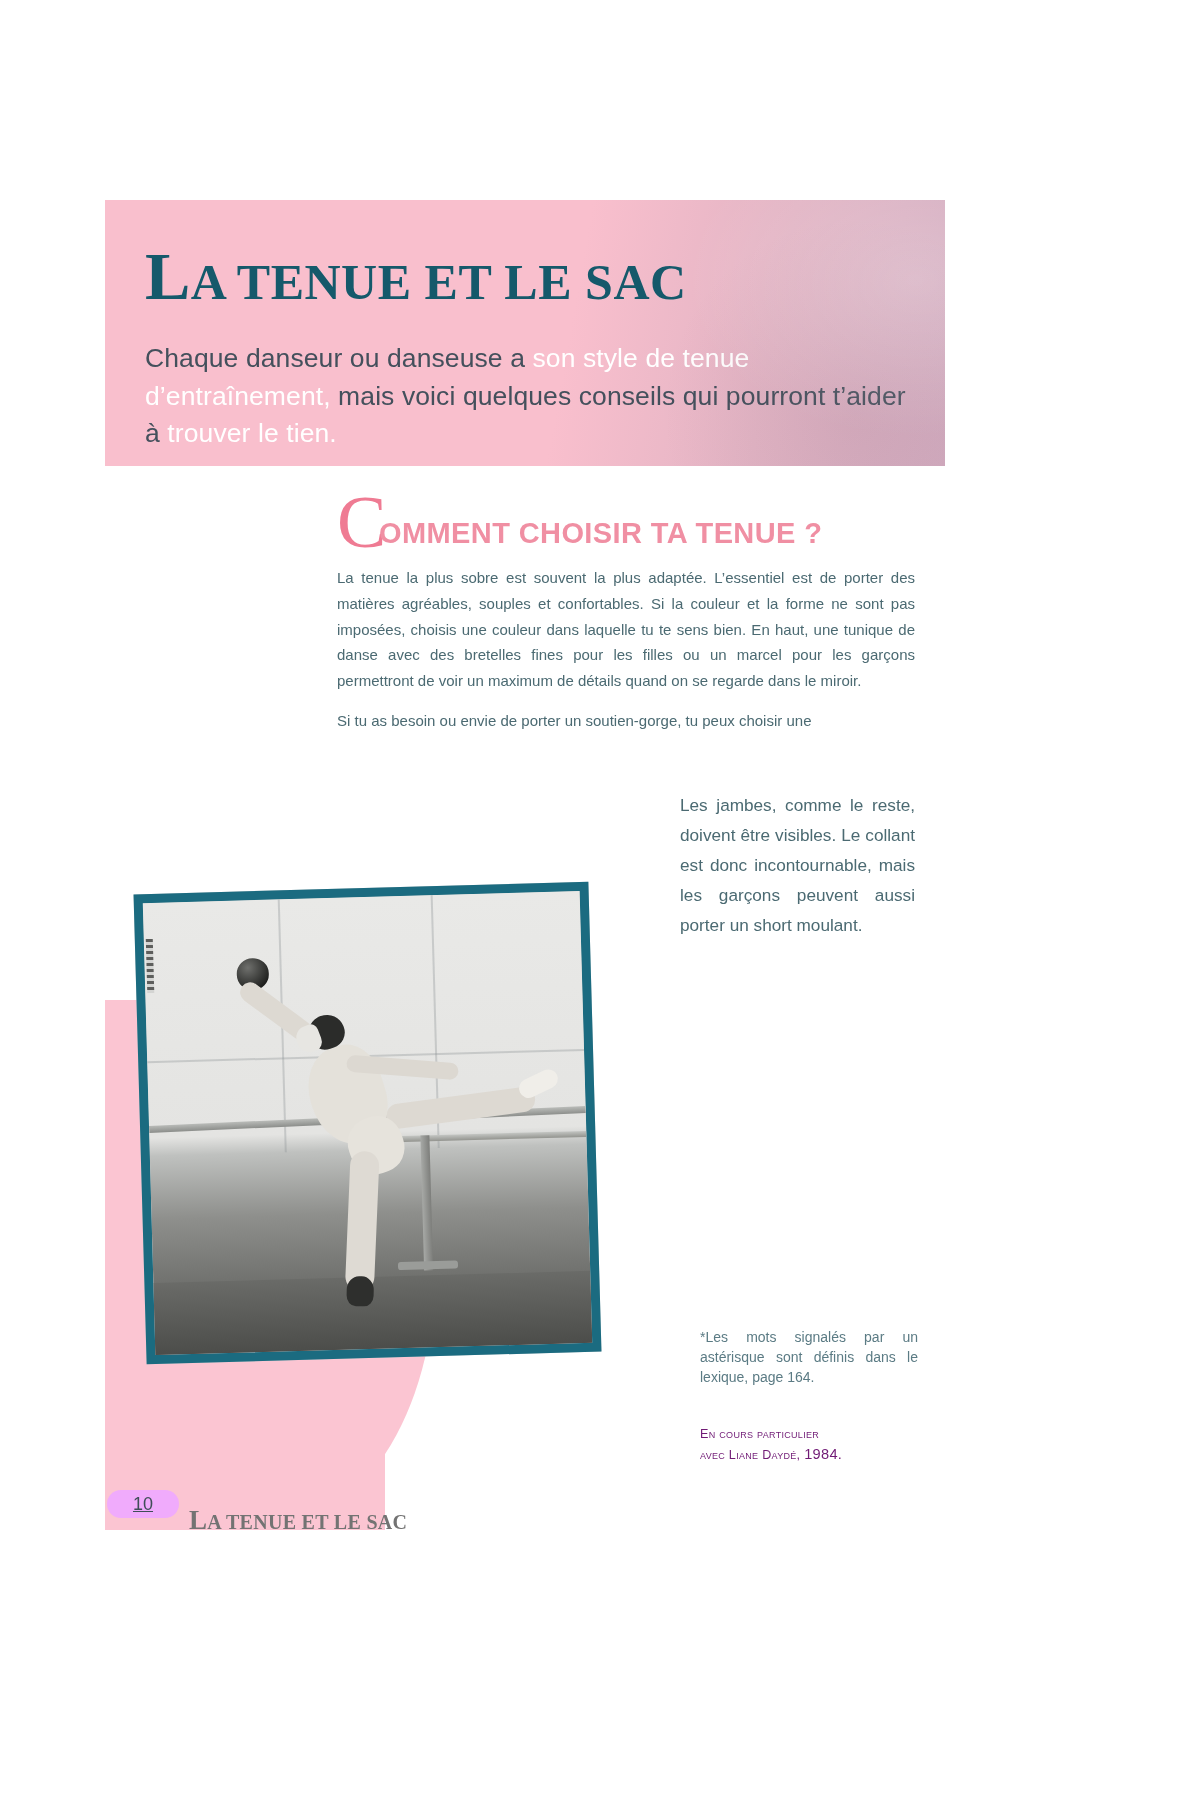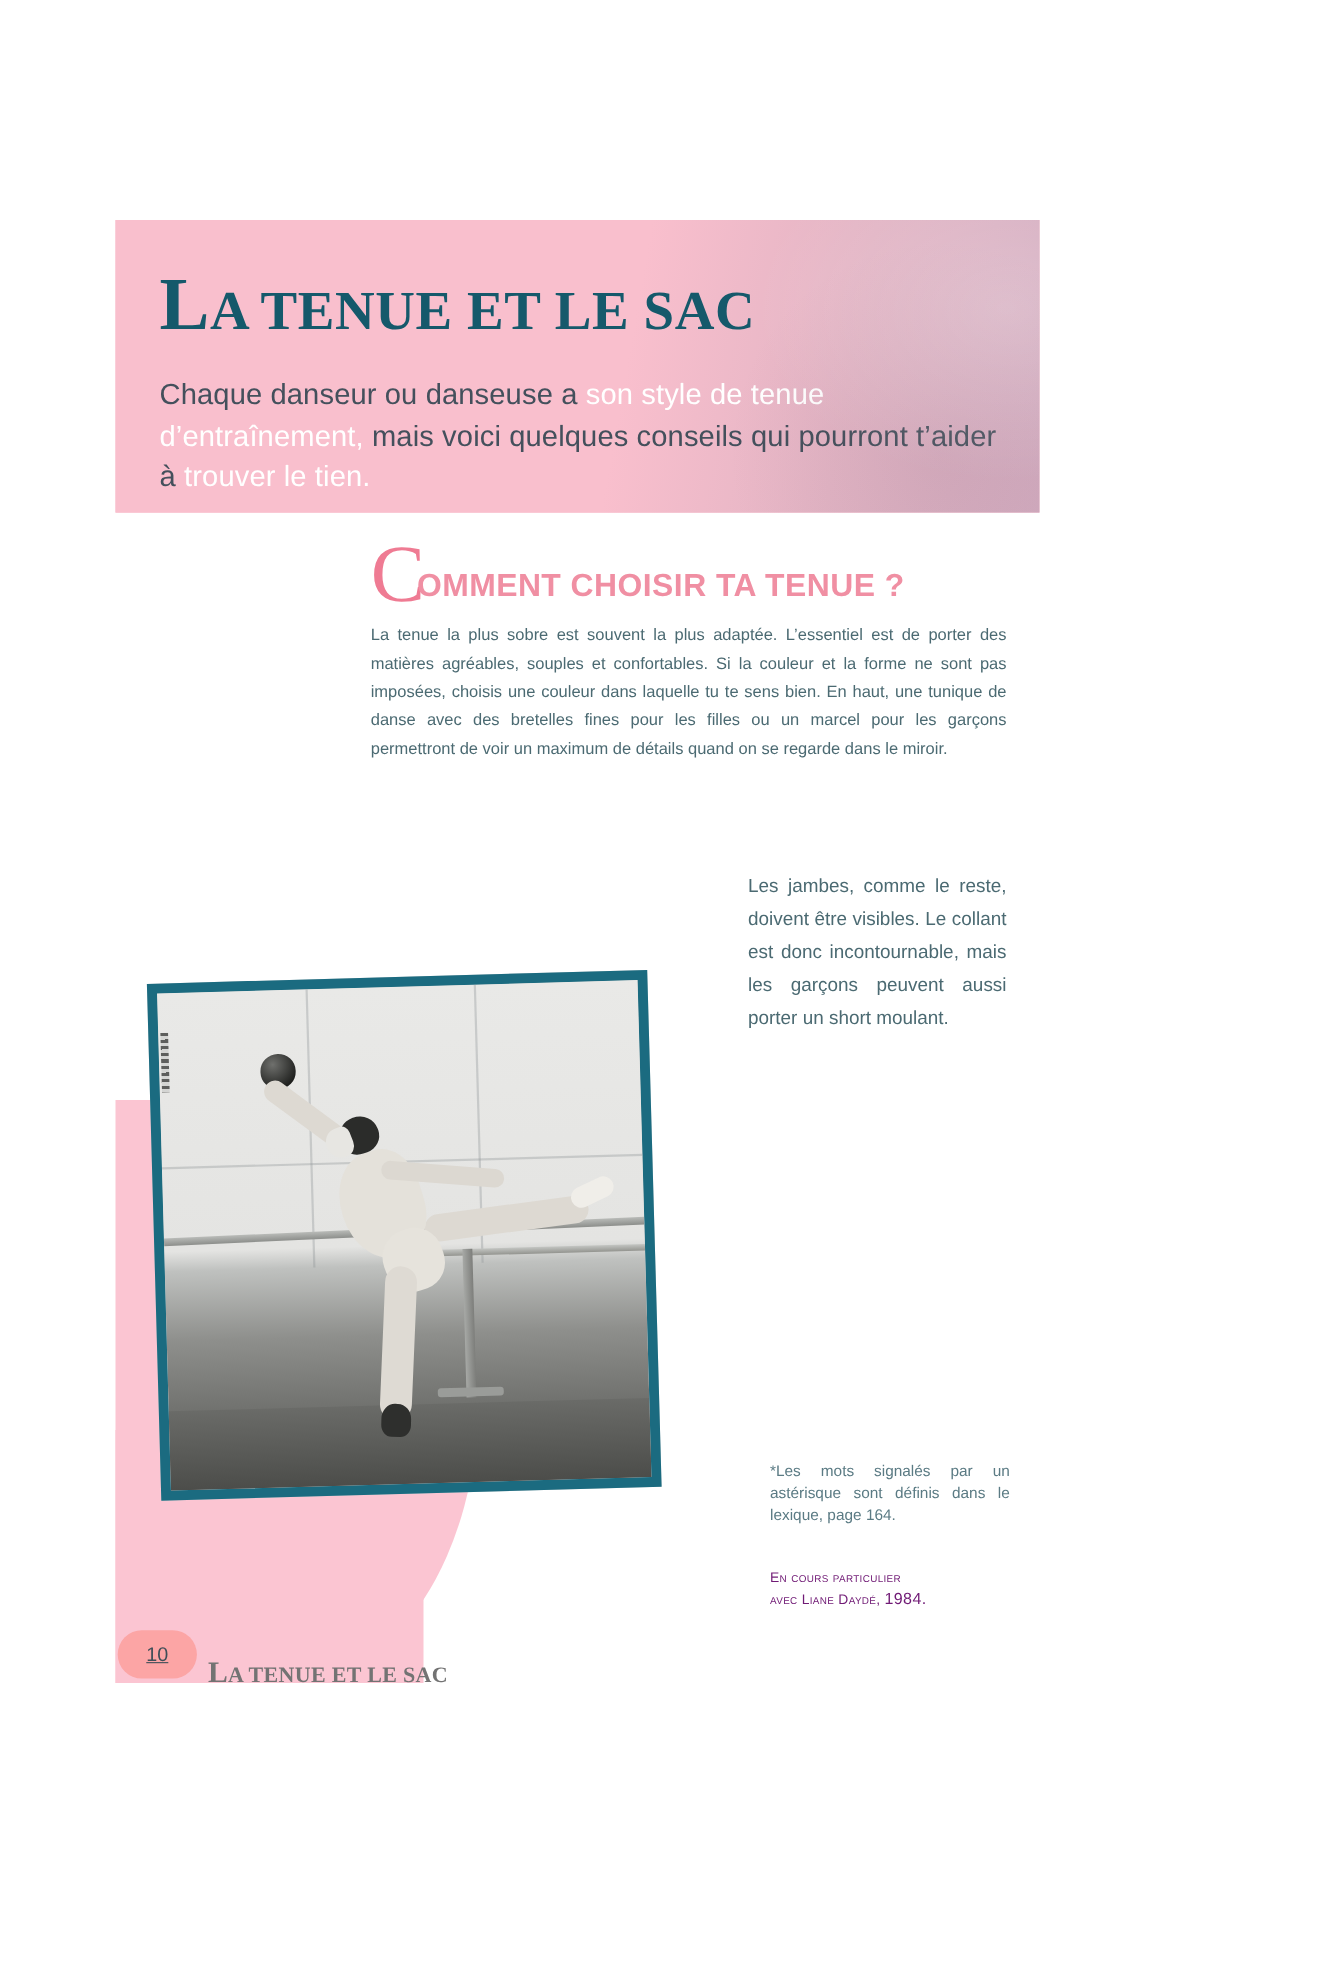--- a/index.html
+++ b/index.html
@@ -354,22 +354,22 @@
     position: absolute;
     left: 105px;
     top: 1478px;
     width: 360px;
     height: 52px;
     display: flex;
     align-items: center;
   }
   .folio-badge {
     width: 72px;
-    height: 44px;
-    background: #fca5a5;
+    height: 28px;
+    background: #f0abfc;
     border-radius: 22px;
     display: flex;
     align-items: center;
     justify-content: center;
     font-size: 18px;
     color: #3f4e58;
     margin-left: 2px;
     text-decoration: underline;
   }
   .footer-title {
@@ -402,20 +402,21 @@
     </div>
   </div>
 
   <div class="section-head">
     <span class="dropcap">C</span>
     <span class="rest">OMMENT CHOISIR TA TENUE ?</span>
   </div>
 
   <div class="body-col">
     <p>La tenue la plus sobre est souvent la plus adaptée. L’essentiel est de porter des matières agréables, souples et confortables. Si la couleur et la forme ne sont pas imposées, choisis une couleur dans laquelle tu te sens bien. En haut, une tunique de danse avec des bretelles fines pour les filles ou un marcel pour les garçons permettront de voir un maximum de détails quand on se regarde dans le miroir.</p>
+    <p>Si tu as besoin ou envie de porter un soutien-gorge, tu peux choisir une</p>
   </div>
 
   <div class="narrow-col">
     <p>Les jambes, comme le reste, doivent être visibles. Le collant est donc incontournable, mais les garçons peuvent aussi porter un short moulant.</p>
   </div>
 
   <div class="footnote">*Les mots signalés par un astérisque sont définis dans le lexique, page 164.</div>
 
   <div class="photo-wrap">
     <div class="photo-frame">

